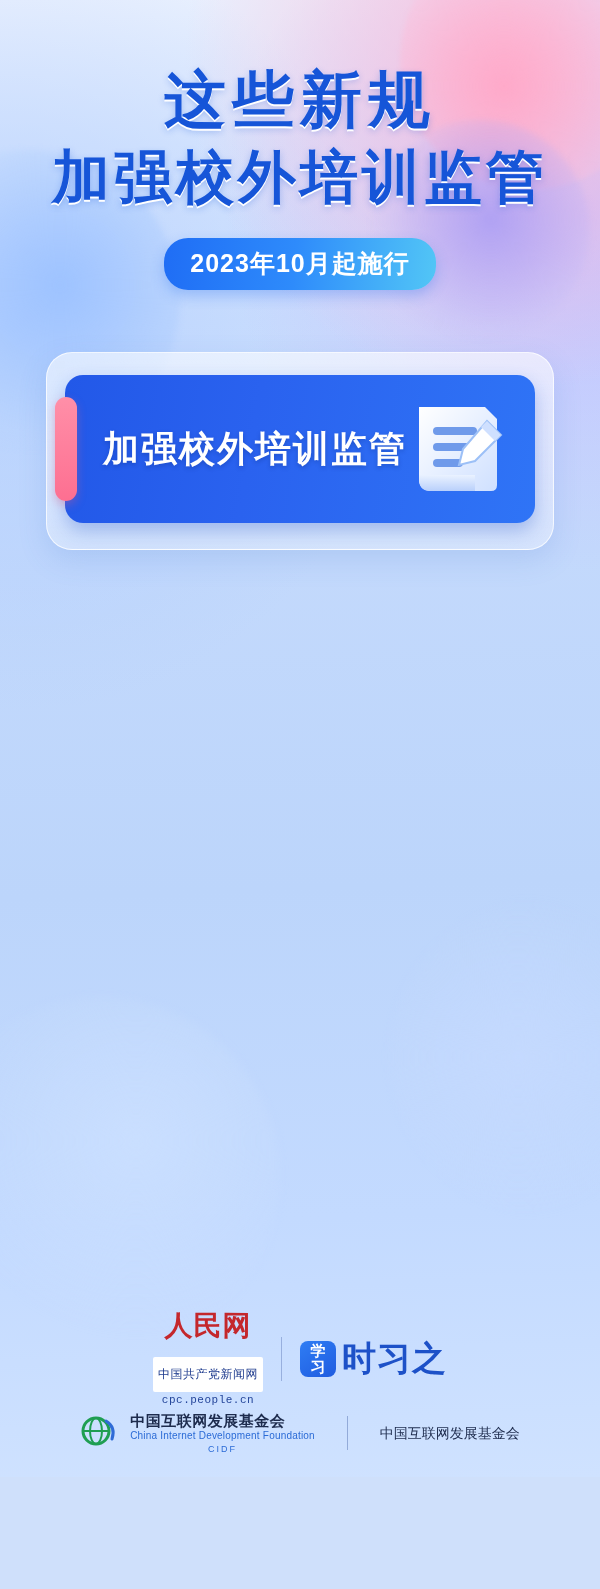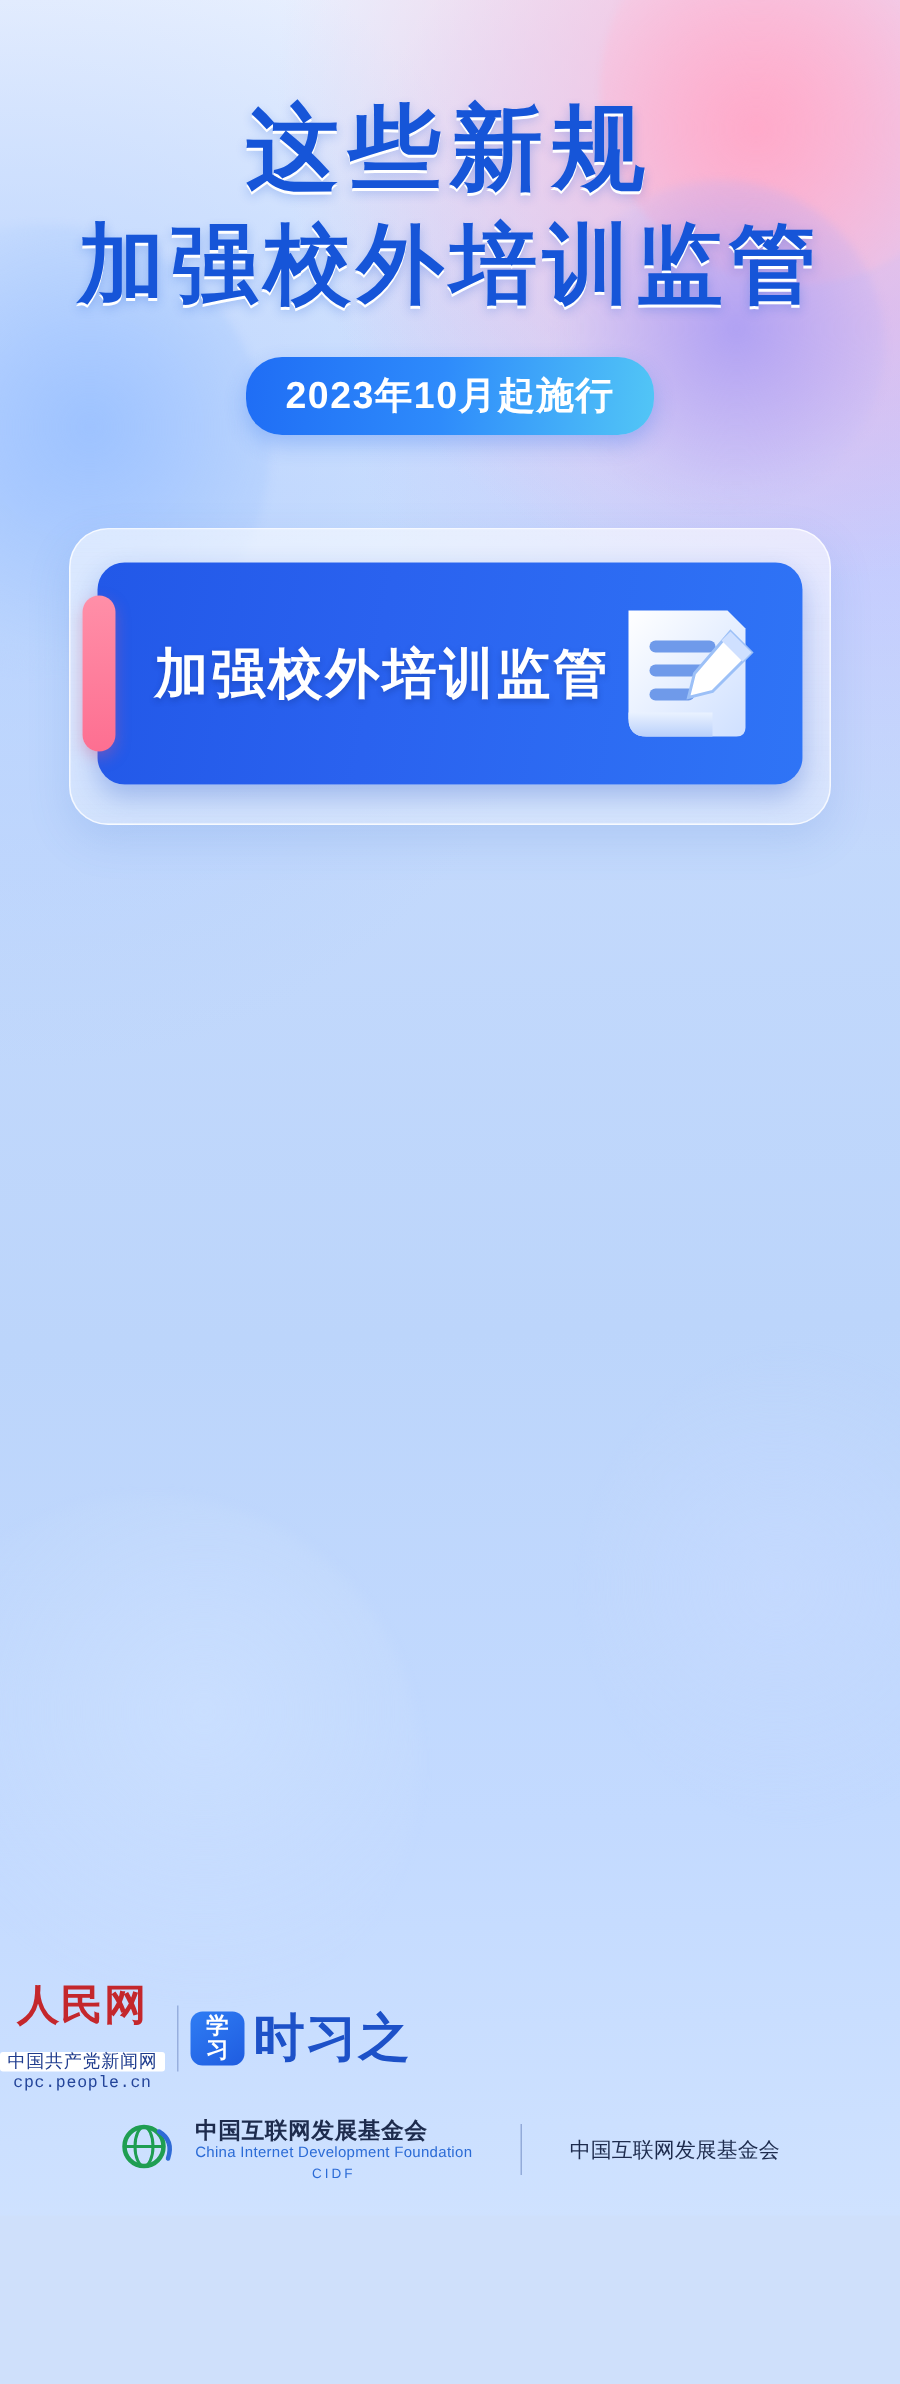--- a/index.html
+++ b/index.html
@@ -171,41 +171,42 @@
   .footer {
     position: absolute;
     left: 0;
     right: 0;
     bottom: 0;
     padding-bottom: 18px;
   }
   .logos {
     display: flex;
     align-items: center;
-    gap: 8px;
+    justify-content: center;
+    gap: 18px;
     height: 86px;
   }
   .people-logo {
     display: flex;
     flex-direction: column;
     align-items: center;
     line-height: 1.12;
   }
   .people-mark {
     color: #c4272c;
     font-size: 28px;
     font-weight: bold;
     letter-spacing: 1px;
   }
   .people-cn {
     margin-top: 15px;
     font-size: 12px;
     color: #1f3c8e;
     background: #ffffff;
-    padding: 0 5px;
+    padding: 11px 5px;
     border-radius: 2px;
     letter-spacing: 0.5px;
   }
   .people-en {
     margin-top: 2px;
     font-size: 11px;
     color: #24459a;
     font-family: "Liberation Mono", monospace;
     letter-spacing: 0.5px;
   }

